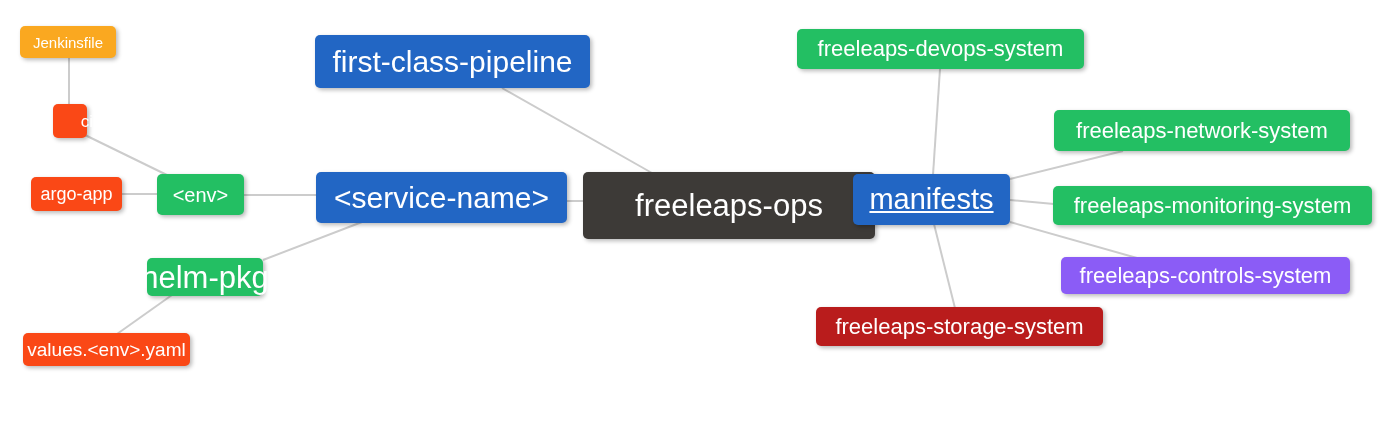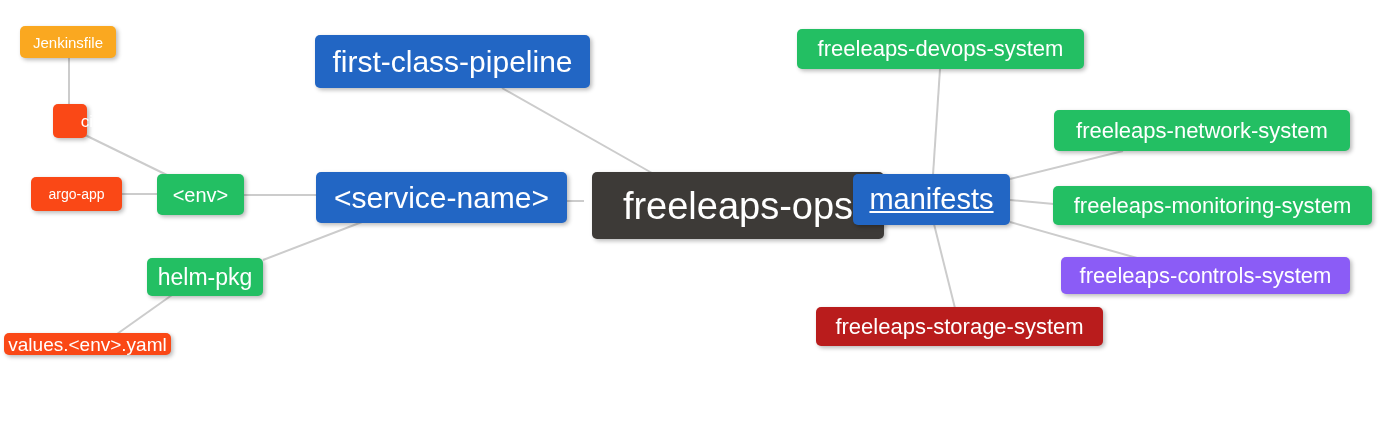--- a/index.html
+++ b/index.html
@@ -36,27 +36,27 @@
     border-radius: 5px;
     box-shadow: 2px 2px 4px rgba(0,0,0,0.28);
     white-space: nowrap;
     cursor: pointer;
     line-height: 1;
     box-sizing: border-box;
   }
   
   .n-jenkinsfile        { left: 20px;   top: 26px;  width: 96px;  height: 32px; font-size: 15px; }
   .n-ci                 { left: 53px;   top: 104px; width: 32px;  height: 34px; font-size: 17px; padding-left: 34px; }
-  .n-argo-app           { left: 31px;   top: 177px; width: 91px;  height: 34px; font-size: 14px; }
+  .n-argo-app           { left: 31px;   top: 177px; width: 91px;  height: 34px; font-size: 18px; }
   .n-env                { left: 157px;  top: 174px; width: 87px;  height: 41px; font-size: 20px; }
   .n-first-class        { left: 315px;  top: 35px;  width: 275px; height: 53px; font-size: 30px; }
   .n-service-name       { left: 316px;  top: 172px; width: 251px; height: 51px; font-size: 30px; }
-  .n-helm-pkg           { left: 147px;  top: 258px; width: 116px; height: 38px; font-size: 23px; }
-  .n-values-env-yaml    { left: 4px;    top: 333px; width: 167px; height: 22px; font-size: 19px; text-align: center; }
-  .n-freeleaps-ops      { left: 583px;  top: 172px; width: 292px; height: 67px; font-size: 38px; margin-left: 9px; }
+  .n-helm-pkg           { left: 147px;  top: 258px; width: 116px; height: 38px; font-size: 31px; }
+  .n-values-env-yaml    { left: 23px;    top: 333px; width: 167px; height: 33px; font-size: 19px; text-align: center; }
+  .n-freeleaps-ops      { left: 583px;  top: 172px; width: 292px; height: 67px; font-size: 31px; }
   .n-manifests          { left: 853px;  top: 174px; width: 157px; height: 51px; font-size: 29px; }
   .n-devops-system      { left: 797px;  top: 29px;  width: 287px; height: 40px; font-size: 22px; }
   .n-network-system     { left: 1054px; top: 110px; width: 296px; height: 41px; font-size: 22px; }
   .n-monitoring-system  { left: 1053px; top: 186px; width: 319px; height: 39px; font-size: 22px; }
   .n-controls-system    { left: 1061px; top: 257px; width: 289px; height: 37px; font-size: 22px; }
   .n-storage-system     { left: 816px;  top: 307px; width: 287px; height: 39px; font-size: 22px; }
 </style>
 </head>
 <body>
 

